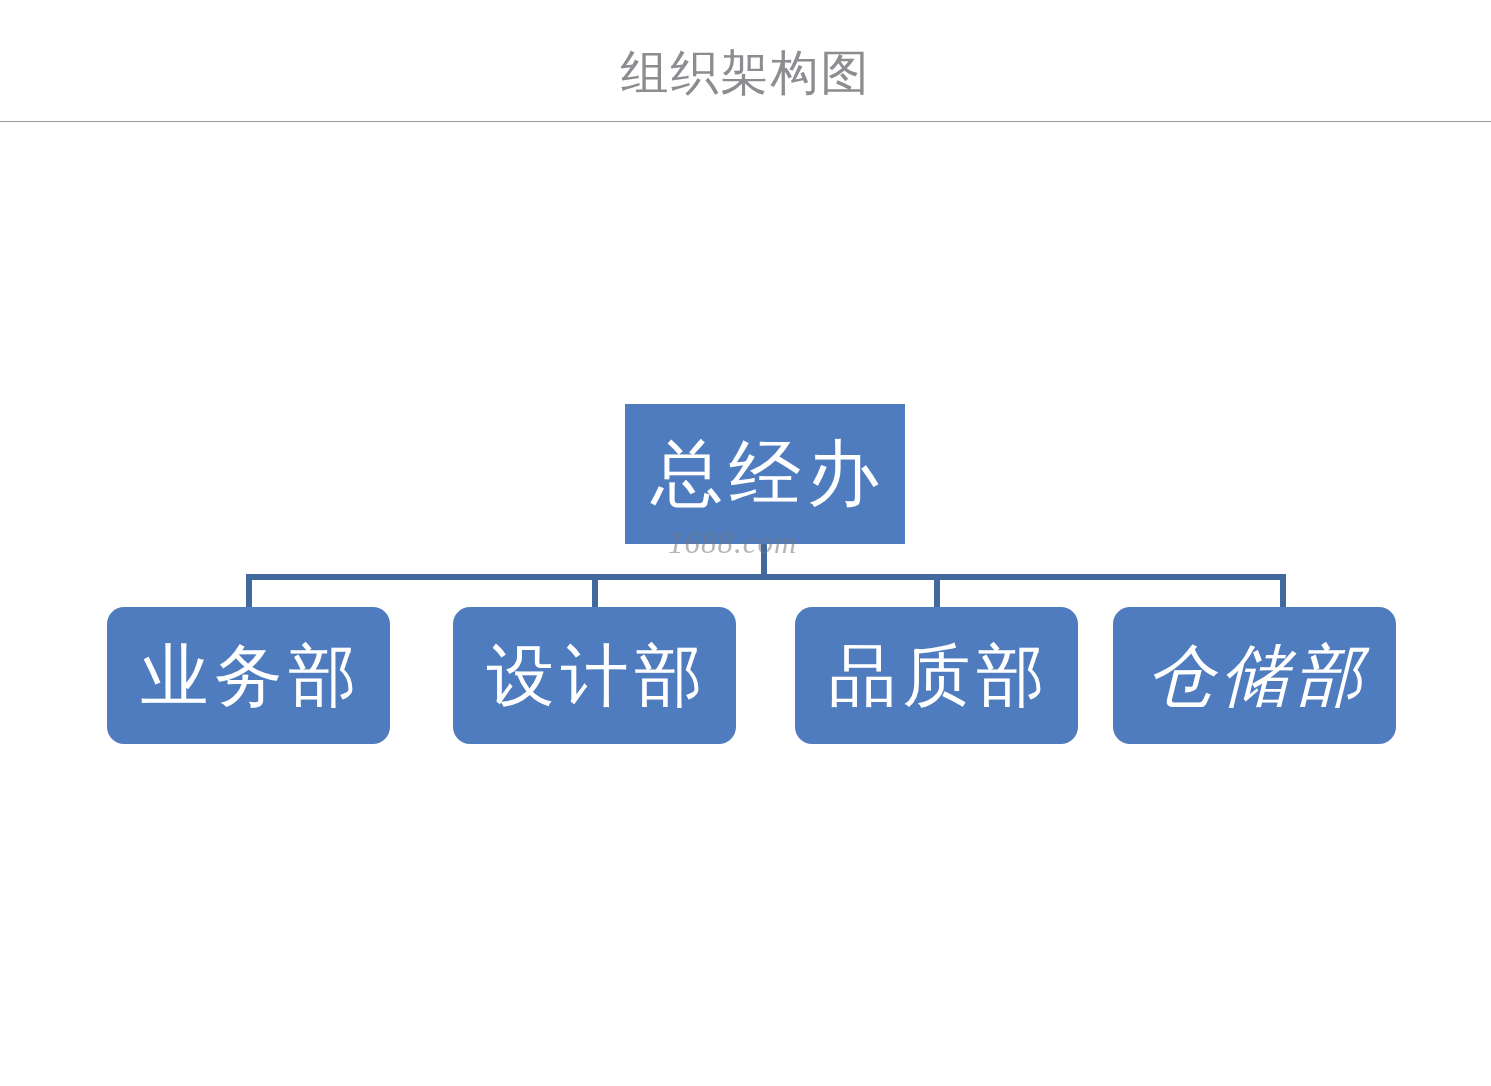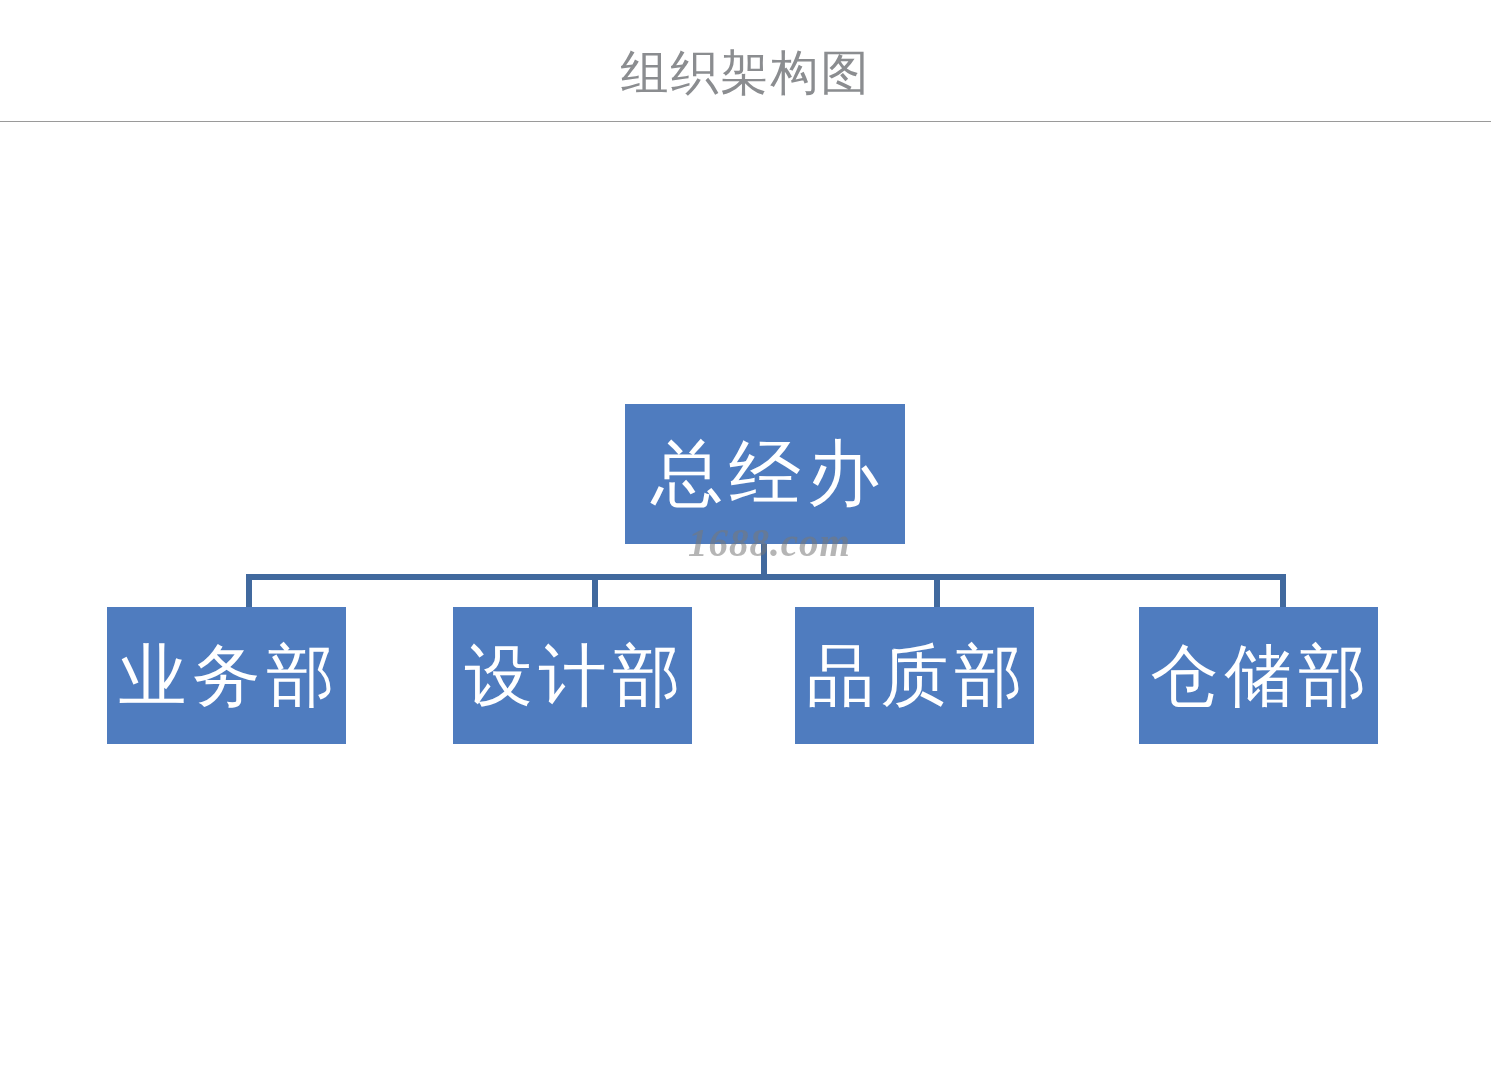--- a/index.html
+++ b/index.html
@@ -80,30 +80,31 @@
     top: 396px;
     width: 280px;
     height: 140px;
   }
   #node-root .node-label {
     font-size: 72px;
   }
 
   .node-child {
     top: 599px;
-    width: 239px;
+    width: 283px;
     height: 137px;
+    border-radius: 17px;
   }
   .node-child .node-label {
     font-size: 68px;
   }
   #node-child-0 { left: 107px; }
   #node-child-1 { left: 453px; }
   #node-child-2 { left: 795px; justify-content: center; }
-  #node-child-3 { left: 1139px; }
+  #node-child-3 { left: 1113px; font-style: italic; }
 
   
   .connector {
     position: absolute;
     background: #41699e;
   }
   #conn-root-stem {
     left: 761px;
     top: 536px;
     width: 6px;
@@ -121,26 +122,26 @@
     height: 34px;
   }
   #conn-drop-0 { left: 246px; }
   #conn-drop-1 { left: 592px; }
   #conn-drop-2 { left: 934px; }
   #conn-drop-3 { left: 1280px; }
 
   
   #watermark {
     position: absolute;
-    left: 688px;
+    left: 668px;
     top: 526px;
     font-family: "Liberation Serif", "DejaVu Serif", serif;
     font-style: italic;
-    font-weight: bold;
-    font-size: 39px;
+    font-weight: normal;
+    font-size: 31px;
     line-height: 34px;
     color: rgba(120, 120, 120, 0.55);
     letter-spacing: 1px;
     white-space: nowrap;
     pointer-events: none;
   }
 </style>
 </head>
 <body>
 

